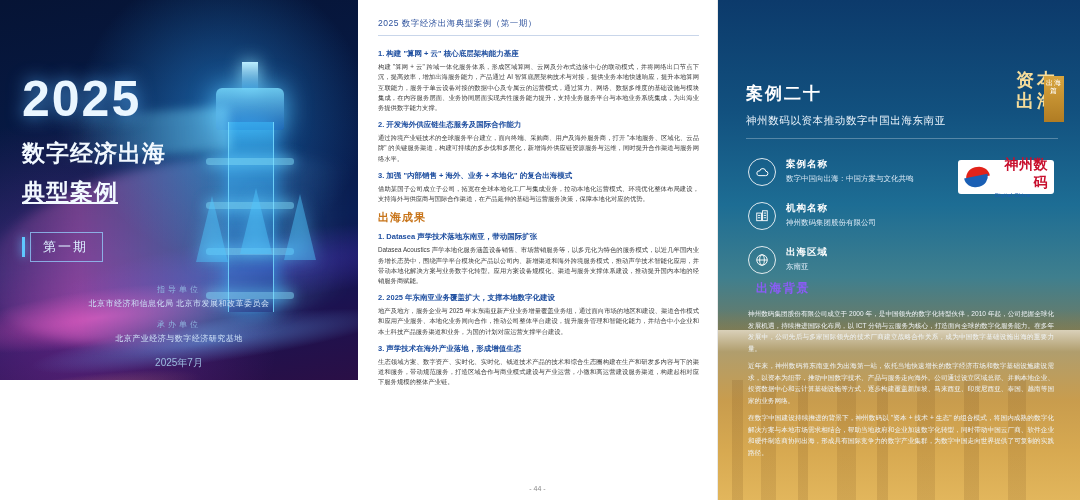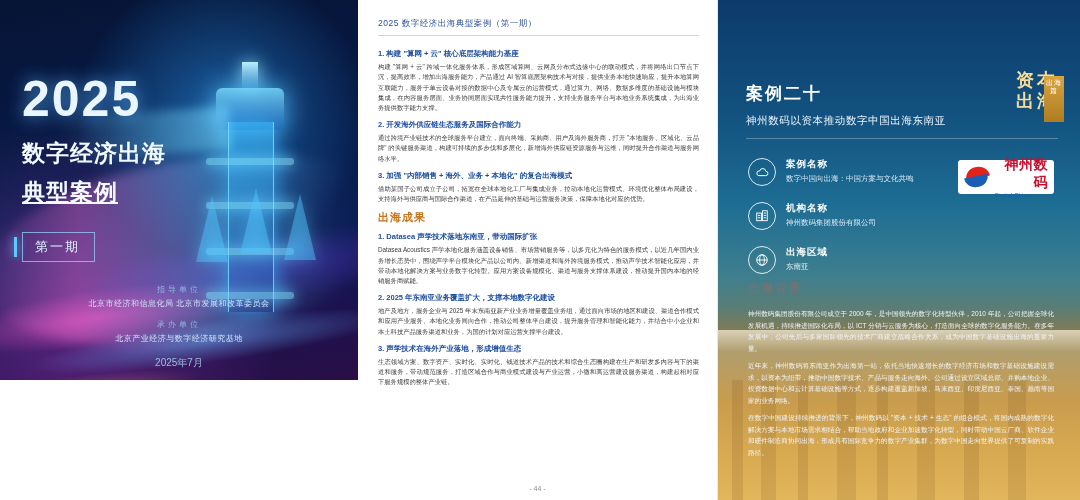--- a/index.html
+++ b/index.html
@@ -140,20 +140,21 @@
   }
   .cover-issue {
     margin-top: 24px;
     display: inline-block;
     padding: 5px 14px 5px 12px;
     border: 1px solid rgba(150,210,255,0.75);
     color: #dceeff;
     font-size: 13px;
     letter-spacing: 2px;
     position: relative;
+    margin-left: 8px;
   }
   .cover-issue::before {
     content: "";
     position: absolute;
     left: -9px; top: 4px;
     width: 3px; height: calc(100% - 8px);
     background: #5fc8ff;
     box-shadow: 0 0 10px #5fc8ff;
   }
   .cover-foot {
@@ -392,25 +393,25 @@
     border-radius: 0 0 12px 12px;
     background: #1a5fb4;
     bottom: 1px; left: 1px;
     transform: rotate(-12deg);
   }
   .logo-text .lt1 { font-size: 14px; color: #c8102e; font-weight: bold; letter-spacing: 0.5px; text-align: right; }
   .logo-text .lt2 { font-size: 5.5px; color: #1a5fb4; letter-spacing: 0.3px; }
 
   .bg-title {
     position: absolute;
-    left: 30px;
+    left: 38px;
     top: 268px;
     font-size: 12px;
     font-weight: bold;
-    color: #737373;
+    color: #8b5cf6;
     letter-spacing: 1.5px;
   }
   .bg-body {
     position: absolute;
     left: 30px;
     right: 26px;
     top: 296px;
     font-size: 6.6px;
     line-height: 1.75;
     color: #f0f4f7;

